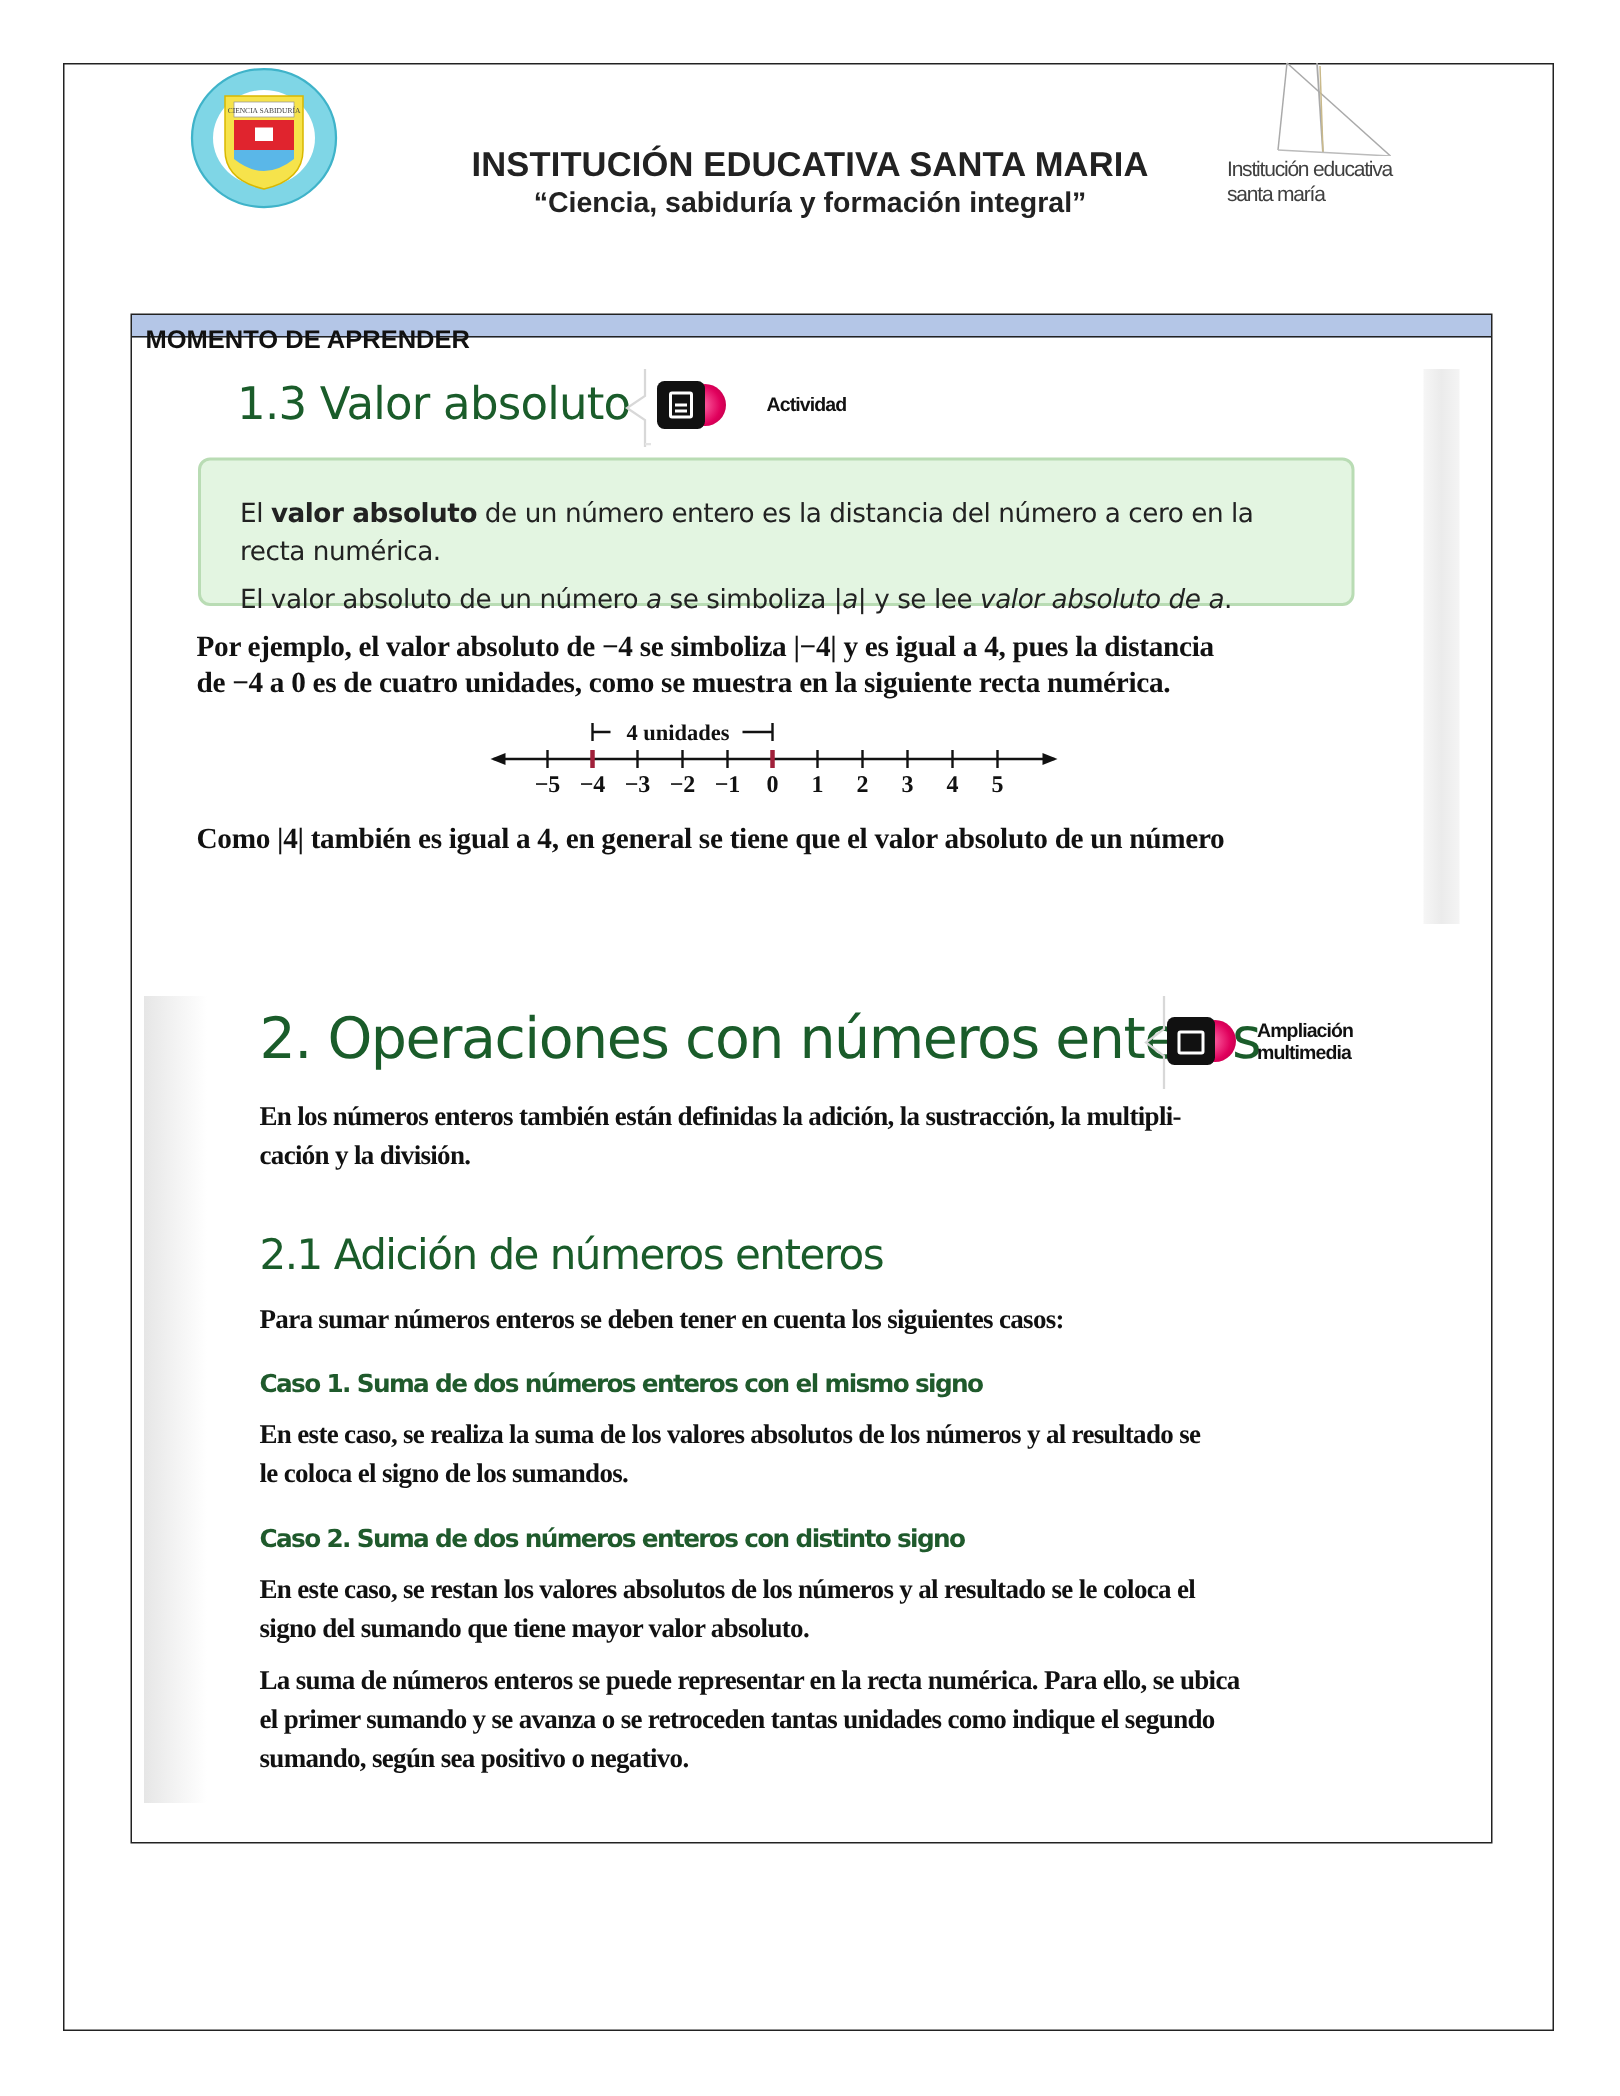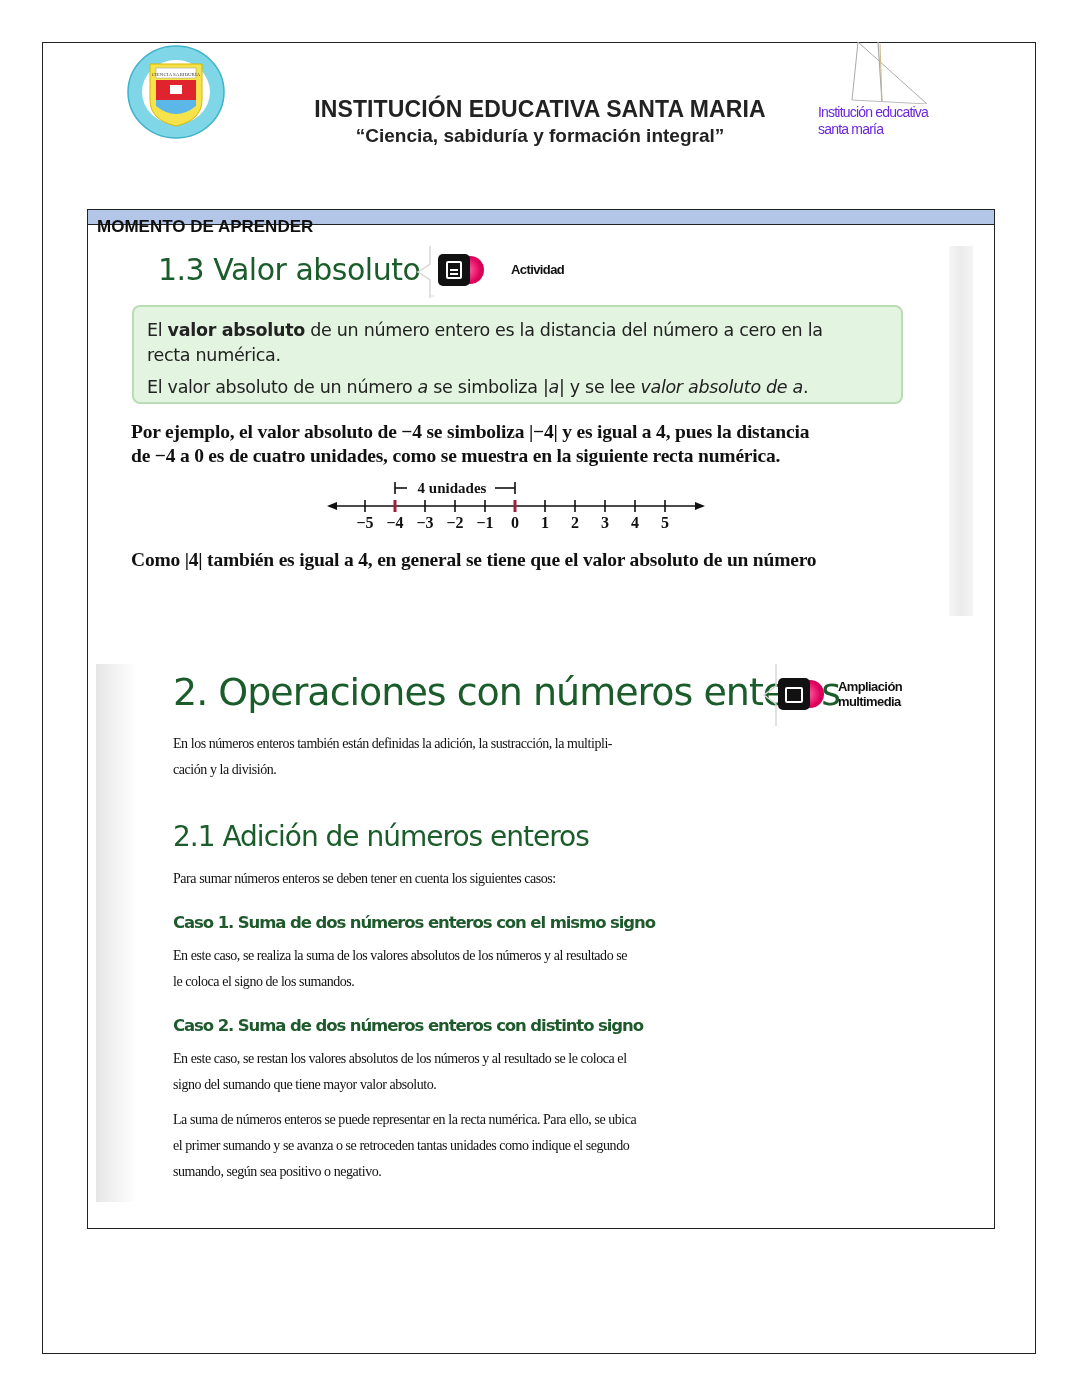--- a/index.html
+++ b/index.html
@@ -1,20 +1,20 @@
 <!DOCTYPE html>
 <html><head>
 <meta charset="utf-8">
 <style>
   html, body { margin:0; padding:0; background:#ffffff; }
   body { width:1080px; height:1397px; position:relative; overflow:hidden; font-family:"Liberation Sans", sans-serif; color:#111; }
   .page-frame { position:absolute; left:42px; top:42px; width:994px; height:1312px; border:1.5px solid #222; box-sizing:border-box; }
   .logo-left { position:absolute; left:126px; top:44px; width:100px; height:96px; }
   .logo-right { position:absolute; left:812px; top:40px; width:140px; height:100px; }
-  .logo-right-text { position:absolute; left:6px; top:64px; font-family:"Liberation Sans", sans-serif; font-size:14px; line-height:17px; color:#6d28d9; letter-spacing:-0.8px; }
+  .logo-right-text { position:absolute; left:6px; top:64px; font-family:"Liberation Sans", sans-serif; font-size:14px; line-height:17px; color:#404040; letter-spacing:-0.8px; }
   .header-title { position:absolute; left:260px; top:96px; width:560px; text-align:center; font-weight:bold; font-size:23px; color:#222; letter-spacing:0.1px; }
   .header-motto { position:absolute; left:260px; top:125px; width:560px; text-align:center; font-weight:bold; font-size:19px; color:#222; }
 
   .content-box { position:absolute; left:87px; top:209px; width:908px; height:1020px; border:1.5px solid #222; box-sizing:border-box; }
   .section-bar { position:absolute; left:0; top:0; right:0; height:15px; background:#b4c6e7; border-bottom:1.5px solid #222; box-sizing:border-box; }
   .section-bar span { position:absolute; left:9px; top:7px; font-family:"Liberation Sans", sans-serif; font-weight:bold; font-size:17px; color:#111; }
 
   .shade-right { position:absolute; left:949px; top:246px; width:24px; height:370px; background:linear-gradient(to right,#f6f6f6,#ebebeb,#f4f4f4); }
   .shade-left { position:absolute; left:96px; top:664px; width:42px; height:538px; background:linear-gradient(to right,#e6e6e6,#f3f3f3,#ffffff); }
 
@@ -25,26 +25,26 @@
 
   .badge { position:absolute; display:flex; align-items:center; }
   .badge .icon-box { position:relative; width:38px; height:32px; }
   .badge .icon-box .disc { position:absolute; left:18px; top:2px; width:28px; height:28px; border-radius:50%; background:radial-gradient(circle at 40% 50%,#ff6aa8 0,#e0005c 60%,#b0003f 100%); }
   .badge .icon-box .sq { position:absolute; left:0; top:0; width:32px; height:32px; background:#111; border-radius:5px; }
   .badge .icon-box .inner { position:absolute; left:8px; top:7px; width:16px; height:18px; border:2.5px solid #fff; box-sizing:border-box; border-radius:2px; }
   .badge .icon-box .line { position:absolute; left:12px; height:2px; width:8px; background:#fff; }
   .badge .label { font-family:"Liberation Sans", sans-serif; font-weight:bold; font-size:13px; color:#111; letter-spacing:-0.6px; line-height:15px; }
 
   .defbox { position:absolute; left:132px; top:305px; width:771px; height:99px; background:#e3f5e1; border:2px solid #b9dcb4; border-radius:8px; box-sizing:border-box; font-family:"DejaVu Sans", sans-serif; font-size:17.5px; color:#222; letter-spacing:-0.3px; }
-  .defbox p { margin:3px; position:absolute; left:10px; white-space:nowrap; }
+  .defbox p { margin:16px; position:absolute; left:10px; white-space:nowrap; }
 
   .serif { font-family:"Liberation Serif", serif; color:#111; position:absolute; white-space:nowrap; }
   .p-ex { left:131px; top:420px; font-size:19.5px; font-weight:bold; line-height:24px; letter-spacing:-0.2px; }
   .p-como { left:131px; top:547px; font-size:19.5px; font-weight:bold; line-height:25px; letter-spacing:-0.2px; }
-  .p-body { font-size:14px; line-height:26px; letter-spacing:-0.45px; font-weight:normal; }
+  .p-body { font-size:18px; line-height:26px; letter-spacing:-0.45px; font-weight:bold; }
 
   .caso { font-family:"DejaVu Sans", sans-serif; font-weight:bold; font-size:16.5px; color:#1f5a2c; position:absolute; letter-spacing:-1.1px; white-space:nowrap; }
 
   .numline { position:absolute; left:325px; top:478px; width:385px; height:55px; }
 </style>
 </head>
 <body>
 
 <div class="page-frame"></div>
 

